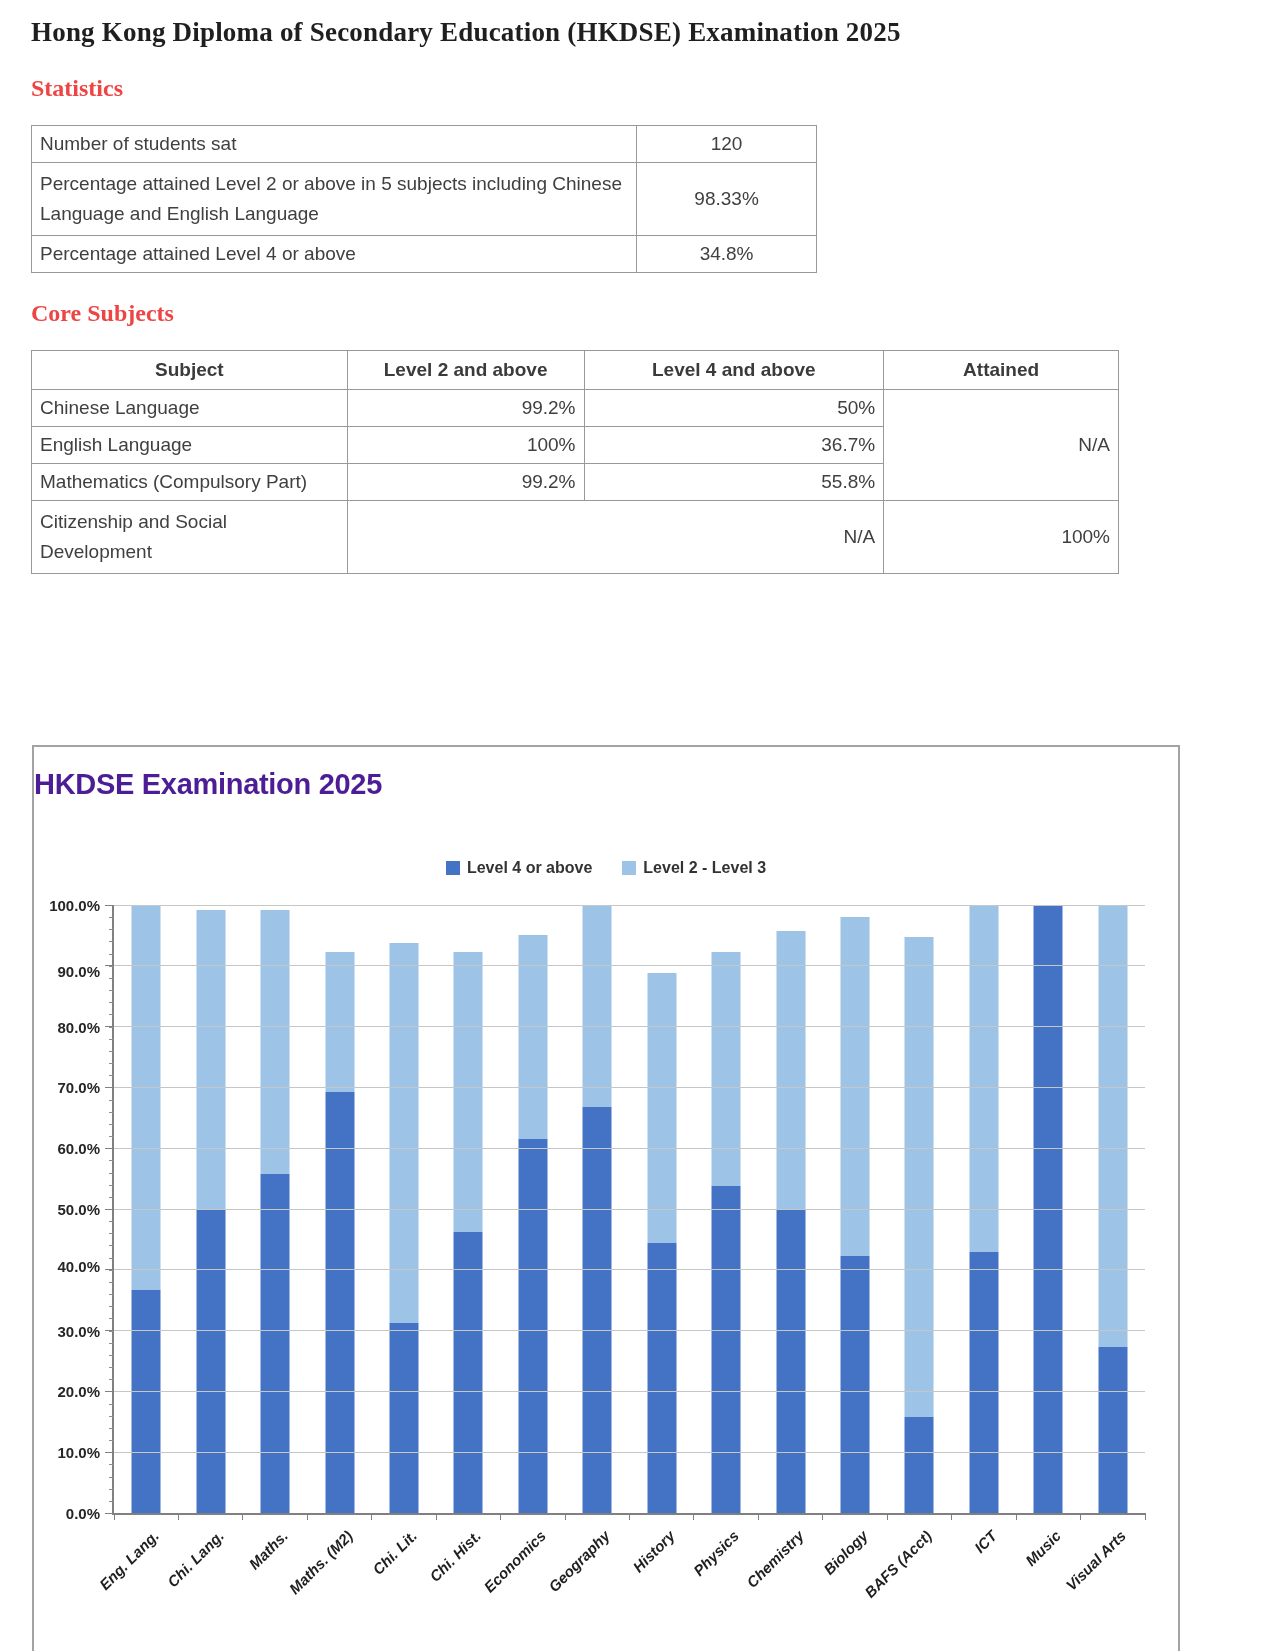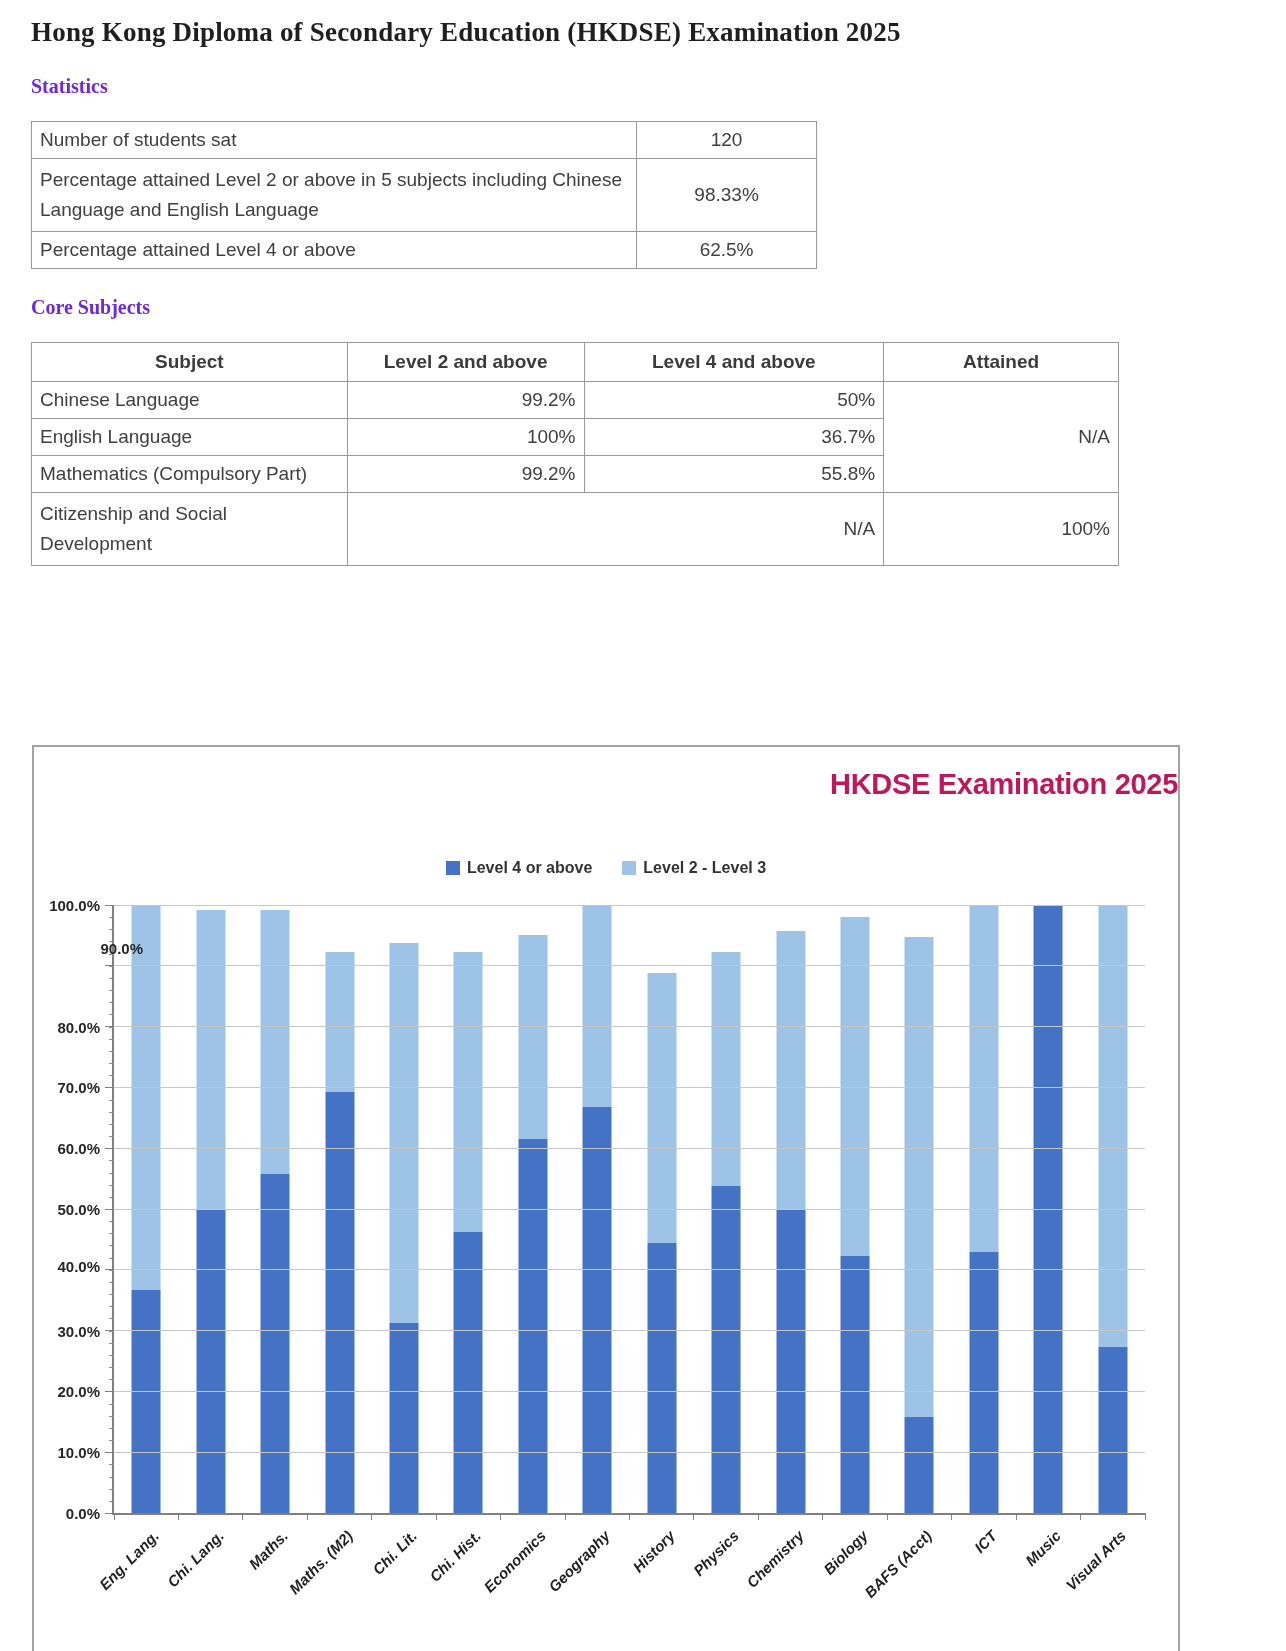--- a/index.html
+++ b/index.html
@@ -12,21 +12,21 @@
   }
   .doc { padding: 13px 0 0 31px; }
 
   h1 {
     font-family: "Liberation Serif", serif;
     font-size: 27px; font-weight: bold; color: #1f1f1f;
     margin: 4px 0 0 0; letter-spacing: 0.2px;
   }
   h2 {
     font-family: "Liberation Serif", serif;
-    font-size: 20px; font-weight: bold; color: #6d28d9;
+    font-size: 24px; font-weight: bold; color: #ef4444;
     margin: 27px 0 0 0;
   }
 
   table { border-collapse: collapse; margin-top: 23px; font-size: 19px; color: #404040; }
   td, th { border: 1px solid #999999; padding: 2px 8px; line-height: 1.6; font-weight: normal; vertical-align: middle; }
 
   table.stats { width: 786px; }
   table.stats .c-label { width: 606px; }
   table.stats .c-value { width: 180px; }
   table.stats td.val { text-align: center; }
@@ -44,21 +44,21 @@
   .wrap-narrow { display: block; max-width: 218px; }
 
   
   #chart-box {
     position: absolute; left: 32px; top: 745px;
     width: 1144px; height: 910px;
     border: 2px solid #a3a3a3; background: #ffffff;
   }
   #chart-title {
     position: absolute; top: 21px; left: 0; width: 100%;
-    text-align: right; font-size: 29px; font-weight: bold; color: #be185d;
+    text-align: left; font-size: 29px; font-weight: bold; color: #4c1d95;
     letter-spacing: -0.3px;
   }
   #chart-legend {
     position: absolute; top: 112px; left: 0; width: 100%;
     display: flex; justify-content: center; gap: 30px;
     font-size: 16px; font-weight: bold; color: #333333;
   }
   .legend-item { display: inline-flex; align-items: center; gap: 7px; }
   .legend-swatch { width: 14px; height: 14px; display: inline-block; }
 
@@ -115,21 +115,21 @@
       <tr class="r1">
         <td class="lbl">Number of students sat</td>
         <td class="val">120</td>
       </tr>
       <tr class="r2">
         <td class="lbl">Percentage attained Level 2 or above in 5 subjects including Chinese Language and English Language</td>
         <td class="val">98.33%</td>
       </tr>
       <tr class="r1">
         <td class="lbl">Percentage attained Level 4 or above</td>
-        <td class="val">62.5%</td>
+        <td class="val">34.8%</td>
       </tr>
     </tbody>
   </table>
 
   <h2>Core Subjects</h2>
 
   <table class="core">
     <colgroup>
         <col class="c0">
         <col class="c1">
@@ -322,21 +322,21 @@
     </div>
 <div class="ylabel" style="top: 756px;">0.0%</div>
     <div class="ylabel" style="top: 695.2px;">10.0%</div>
     <div class="ylabel" style="top: 634.4px;">20.0%</div>
     <div class="ylabel" style="top: 573.6px;">30.0%</div>
     <div class="ylabel" style="top: 509px;">40.0%</div>
     <div class="ylabel" style="top: 452px;">50.0%</div>
     <div class="ylabel" style="top: 391.2px;">60.0%</div>
     <div class="ylabel" style="top: 330.4px;">70.0%</div>
     <div class="ylabel" style="top: 269.6px;">80.0%</div>
-    <div class="ylabel" style="top: 191px; padding-left: 43px;">90.0%</div>
+    <div class="ylabel" style="top: 214px;">90.0%</div>
     <div class="ylabel" style="top: 148px;">100.0%</div>
     <div class="xlabel" style="left: 116.219px; top: 780px;">Eng. Lang.</div>
     <div class="xlabel" style="left: 180.656px; top: 780px;">Chi. Lang.</div>
     <div class="xlabel" style="left: 245.094px; top: 780px;">Maths.</div>
     <div class="xlabel" style="left: 309.531px; top: 780px;">Maths. (M2)</div>
     <div class="xlabel" style="left: 373.969px; top: 780px;">Chi. Lit.</div>
     <div class="xlabel" style="left: 438.406px; top: 780px;">Chi. Hist.</div>
     <div class="xlabel" style="left: 502.844px; top: 780px;">Economics</div>
     <div class="xlabel" style="left: 567.281px; top: 780px;">Geography</div>
     <div class="xlabel" style="left: 631.719px; top: 780px;">History</div>

